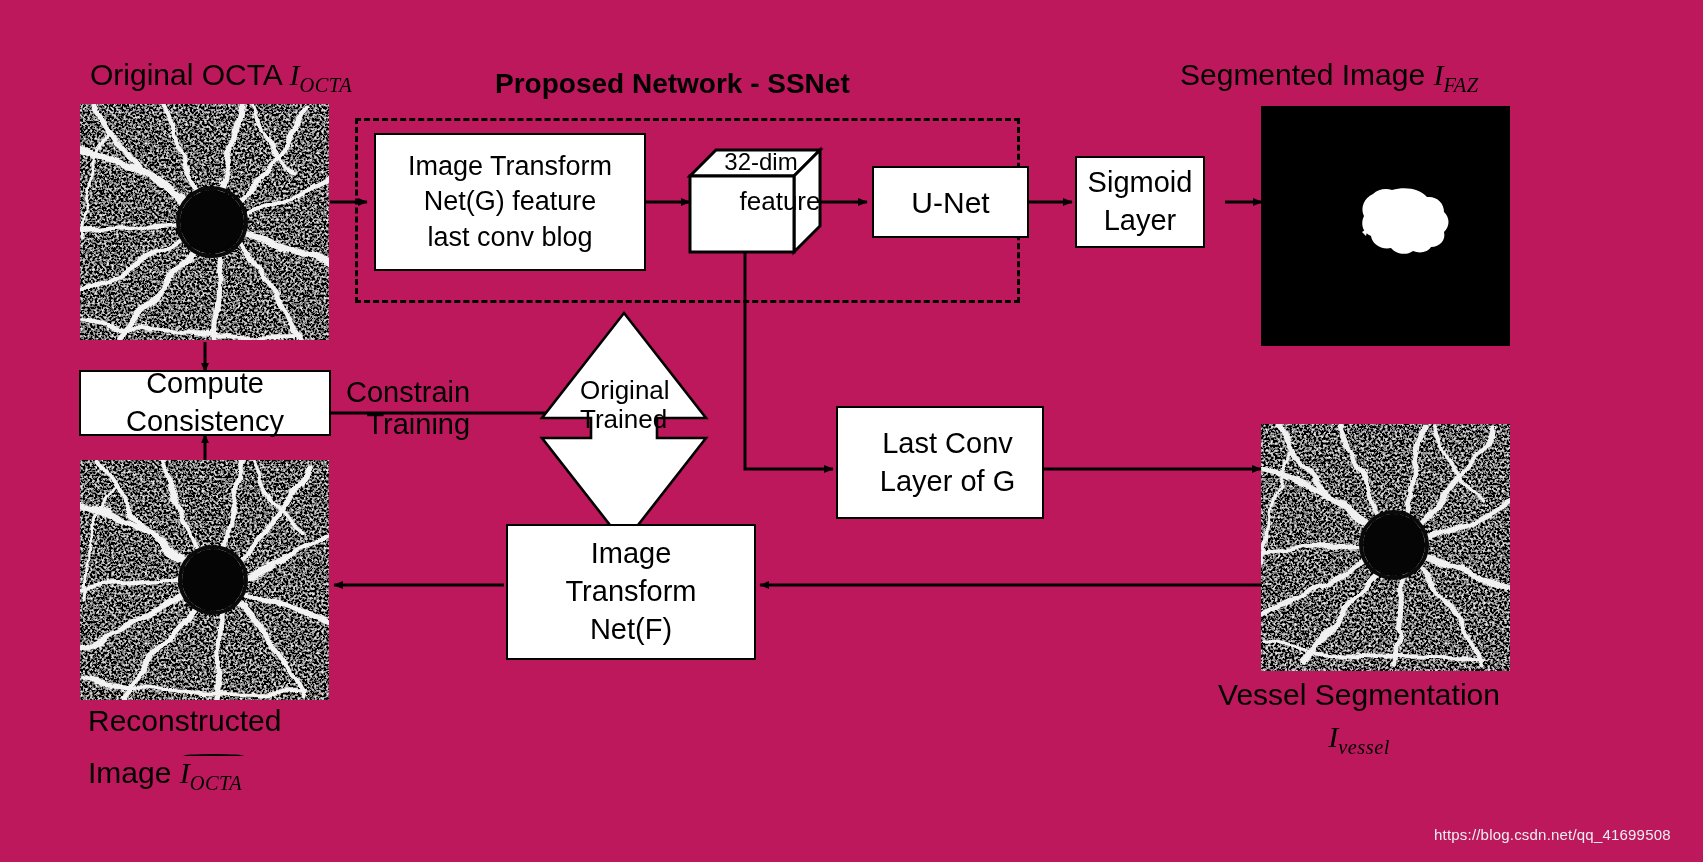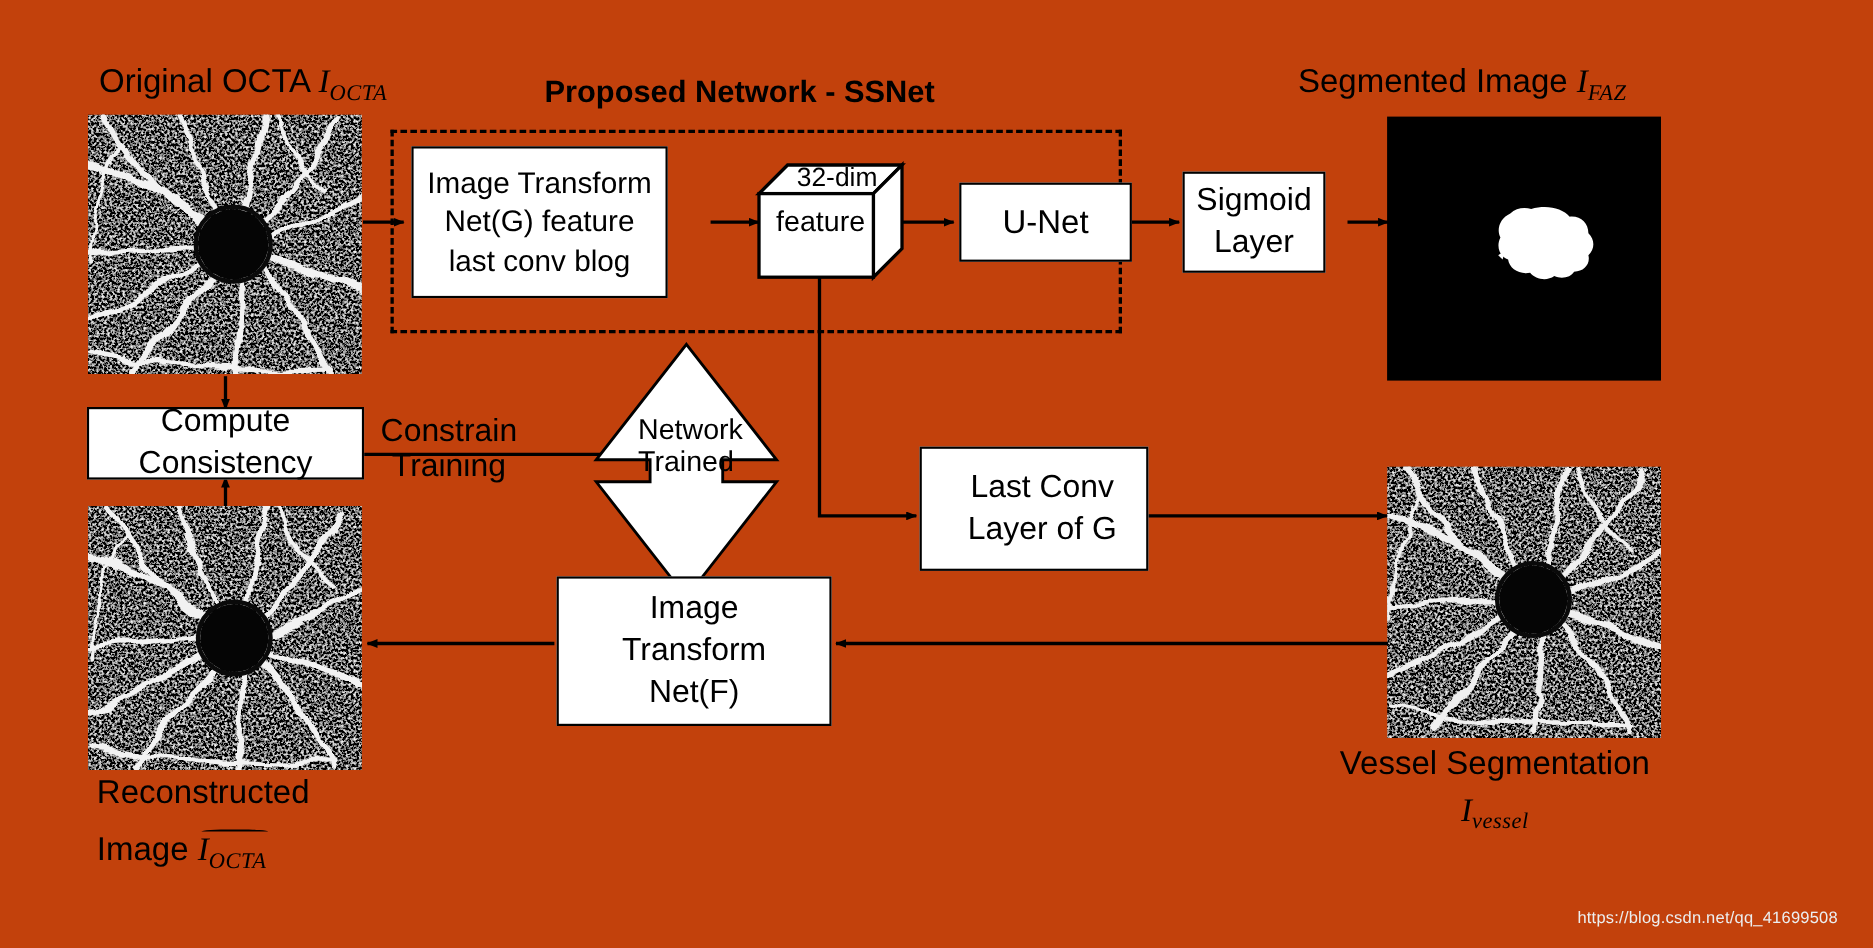--- a/index.html
+++ b/index.html
@@ -4,21 +4,21 @@
 <style>
   html, body {
     margin: 0;
     padding: 0;
     background: #ffffff;
   }
   #canvas {
     position: relative;
     width: 1703px;
     height: 862px;
-    background: #c2410c;
+    background: #be185d;
     font-family: "Liberation Sans", sans-serif;
     color: #000000;
     overflow: hidden;
   }
   .lbl {
     position: absolute;
     font-family: "Liberation Sans", sans-serif;
     color: #000;
     white-space: nowrap;
     line-height: 1.12;
@@ -266,56 +266,56 @@
   </div>
 
   <div class="lbl" style="left:1180px; top:58px; font-size:30px;">
     <span>Segmented Image </span><span class="mathvar"><span>I</span><sub>FAZ</sub></span>
   </div>
 
   <div class="lbl title-bold" style="left:495px; top:68px; font-size:28px;">Proposed Network - SSNet</div>
 
   <div class="dashedbox" style="left:355px; top:118px; width:665px; height:185px;"></div>
 
-  <div class="boxnode" style="left:374px; top:133px; width:233px; height:138px; font-size:27px;">
+  <div class="boxnode" style="left:374px; top:133px; width:272px; height:138px; font-size:27px;">
     <div>
       <div>Image Transform</div>
       <div>Net(G) feature</div>
       <div>last conv blog</div>
     </div>
   </div>
 
   <div class="cube-txt" style="left:706px; top:148px; width:110px; font-size:24px;">32-dim</div>
-  <div class="cube-txt" style="left:690px; top:186px; width:112px; font-size:26px;">feature</div>
+  <div class="cube-txt" style="left:724px; top:186px; width:112px; font-size:26px;">feature</div>
 
   <div class="boxnode" style="left:872px; top:166px; width:157px; height:72px; font-size:30px;">
     <div>U-Net</div>
   </div>
 
   <div class="boxnode" style="left:1075px; top:156px; width:130px; height:92px; font-size:29px;">
     <div>
       <div>Sigmoid</div>
       <div>Layer</div>
     </div>
   </div>
 
   <div class="boxnode" style="left:79px; top:370px; width:252px; height:66px; font-size:29px;">
     <div>
       <div>Compute</div>
       <div>Consistency</div>
     </div>
   </div>
 
-  <div class="lbl" style="left:346px; top:376px; font-size:29px; text-align:center;">
+  <div class="lbl" style="left:346px; top:376px; font-size:29px; text-align:right;">
     <div>Constrain</div>
     <div>Training</div>
   </div>
 
   <div class="lbl" style="left:580px; top:376px; font-size:26px; text-align:left;">
-    <div>Network</div>
+    <div>Original</div>
     <div>Trained</div>
   </div>
 
   <div class="boxnode" style="left:836px; top:406px; width:208px; height:113px; font-size:29px;padding-left:15px;">
     <div>
       <div>Last Conv</div>
       <div>Layer of G</div>
     </div>
   </div>
 

